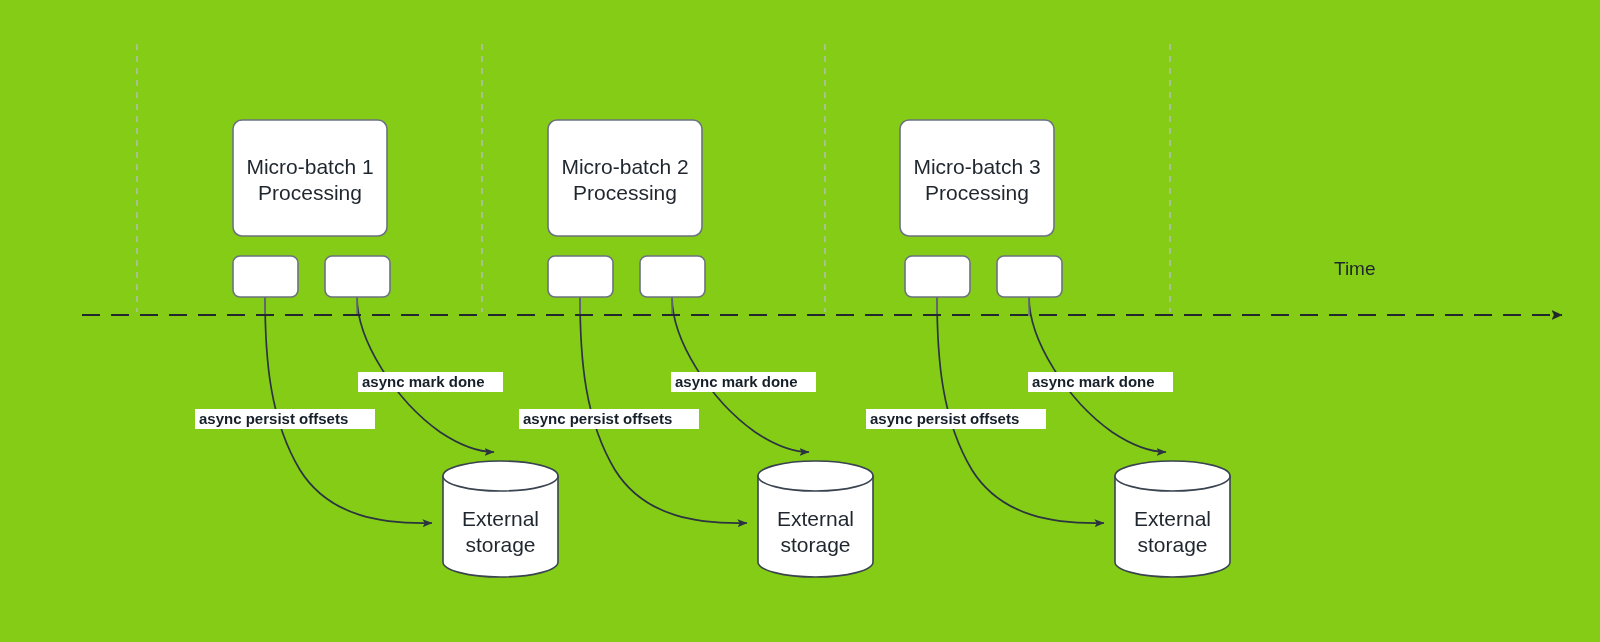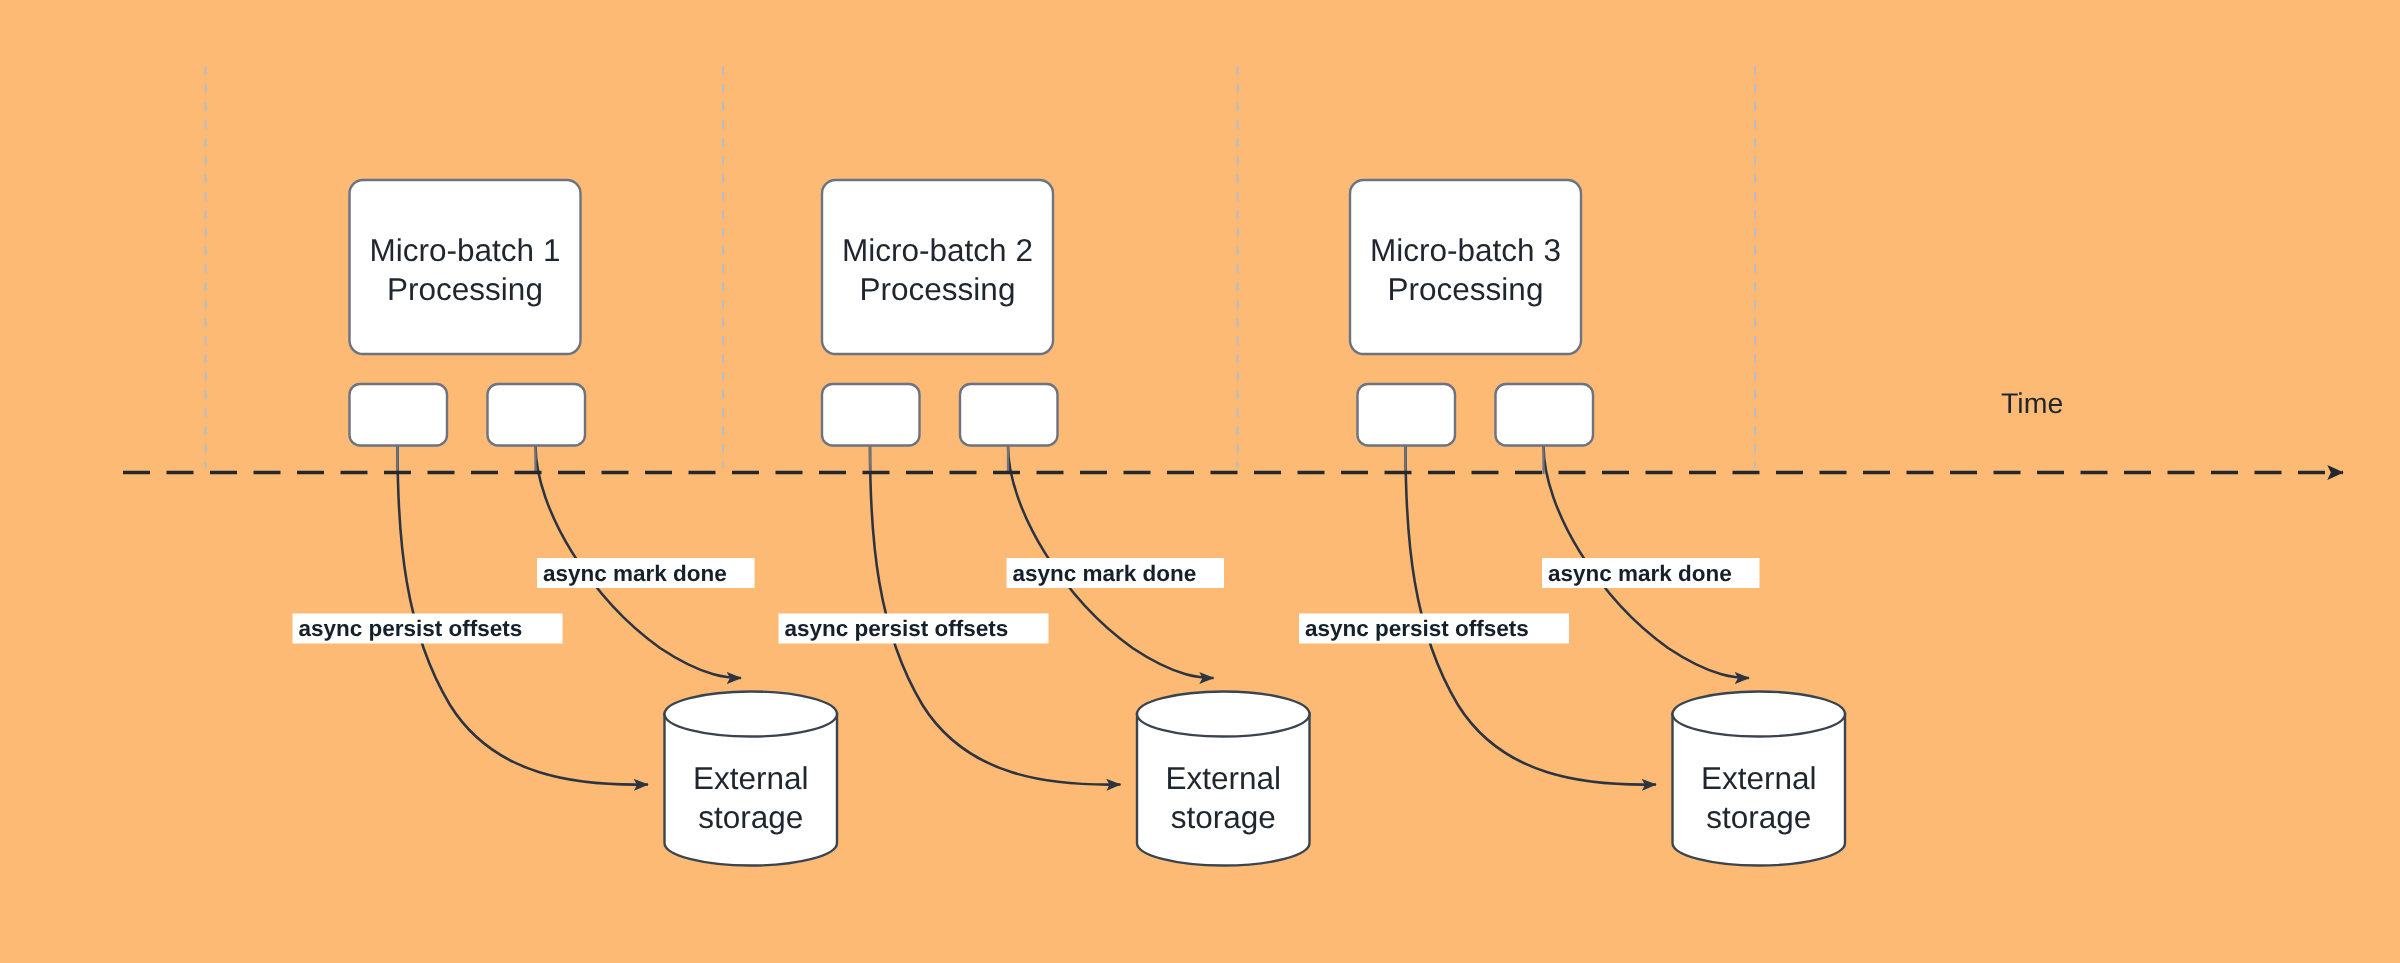--- a/index.html
+++ b/index.html
@@ -10,21 +10,21 @@
   body {
     width: 1600px;
     height: 642px;
     font-family: "Liberation Sans", sans-serif;
     overflow: hidden;
   }
   #diagram-root {
     position: relative;
     width: 1600px;
     height: 642px;
-    background: #fdba74;
+    background: #84cc16;
   }
   svg#diagram-svg {
     position: absolute;
     left: 0;
     top: 0;
     width: 1600px;
     height: 642px;
     display: block;
   }
   .node-box-text {

